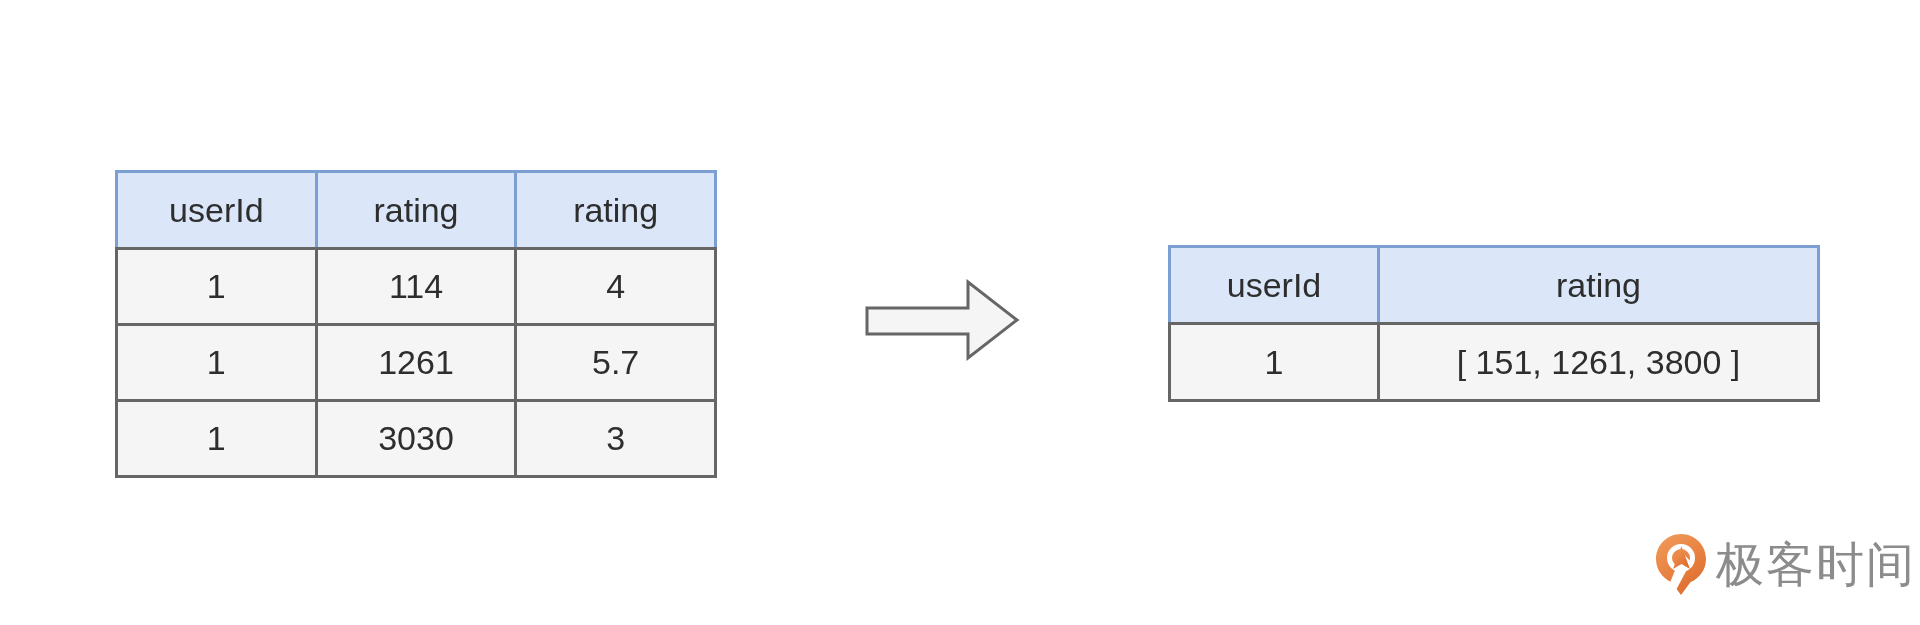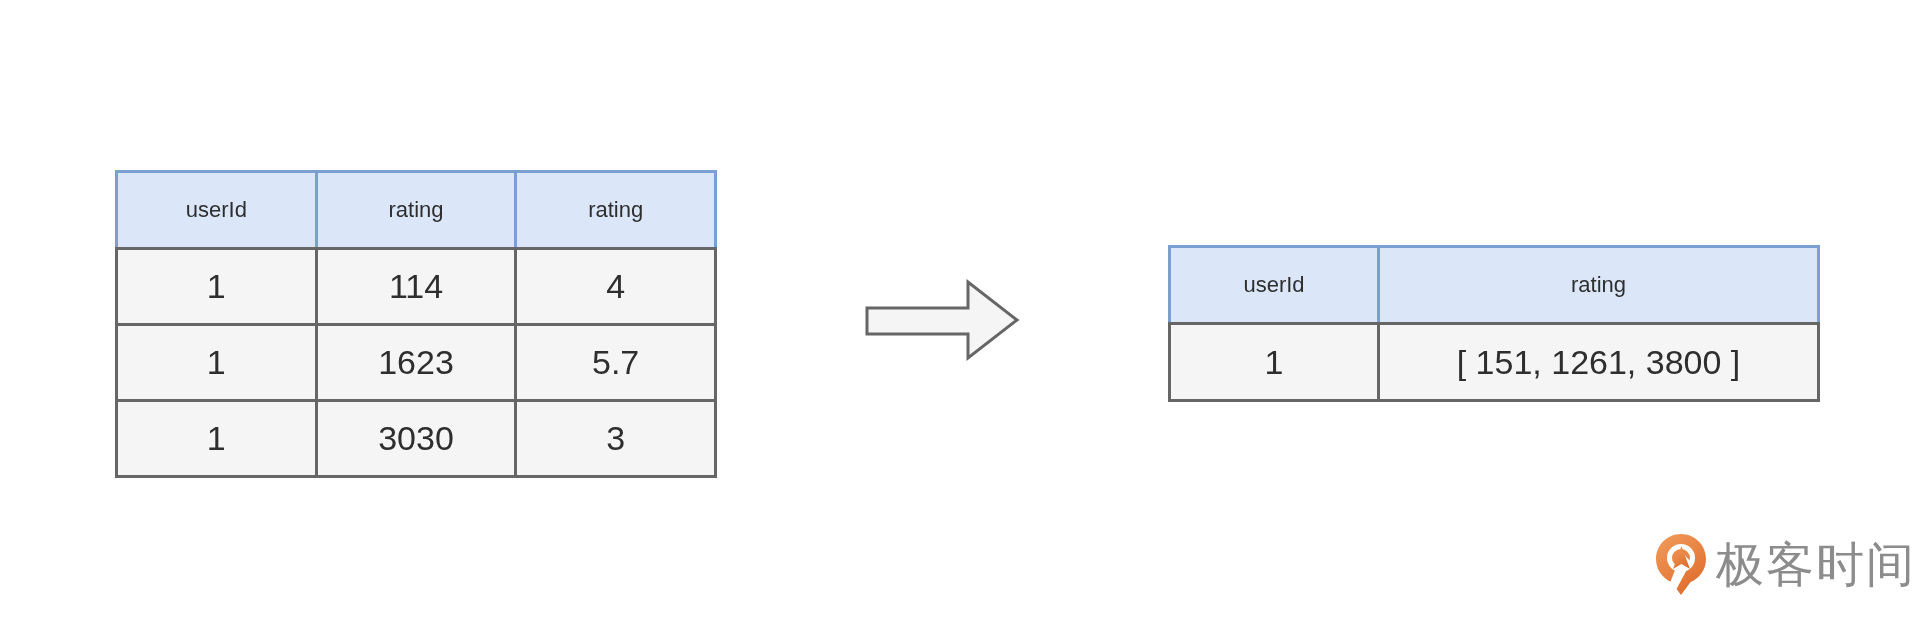--- a/index.html
+++ b/index.html
@@ -19,21 +19,21 @@
   
   table.data-tbl {
     position: absolute;
     border-collapse: collapse;
     table-layout: fixed;
   }
   table.data-tbl th {
     background: #dbe7f9;
     border: 3px solid #7a9fd0;
     border-bottom: 3px solid #666666;
-    font-size: 22px;
+    font-size: 34px;
     font-weight: 400;
     color: #2e2e2e;
     text-align: center;
     vertical-align: middle;
   }
   table.data-tbl td {
     background: #f5f5f6;
     border: 3px solid #666666;
     font-size: 34px;
     color: #2e2e2e;
@@ -96,21 +96,21 @@
       </tr>
     </thead>
     <tbody>
       <tr>
         <td>1</td>
         <td>114</td>
         <td>4</td>
       </tr>
       <tr>
         <td>1</td>
-        <td>1623</td>
+        <td>1261</td>
         <td>5.7</td>
       </tr>
       <tr>
         <td>1</td>
         <td>3030</td>
         <td>3</td>
       </tr>
     </tbody>
   </table>
 

